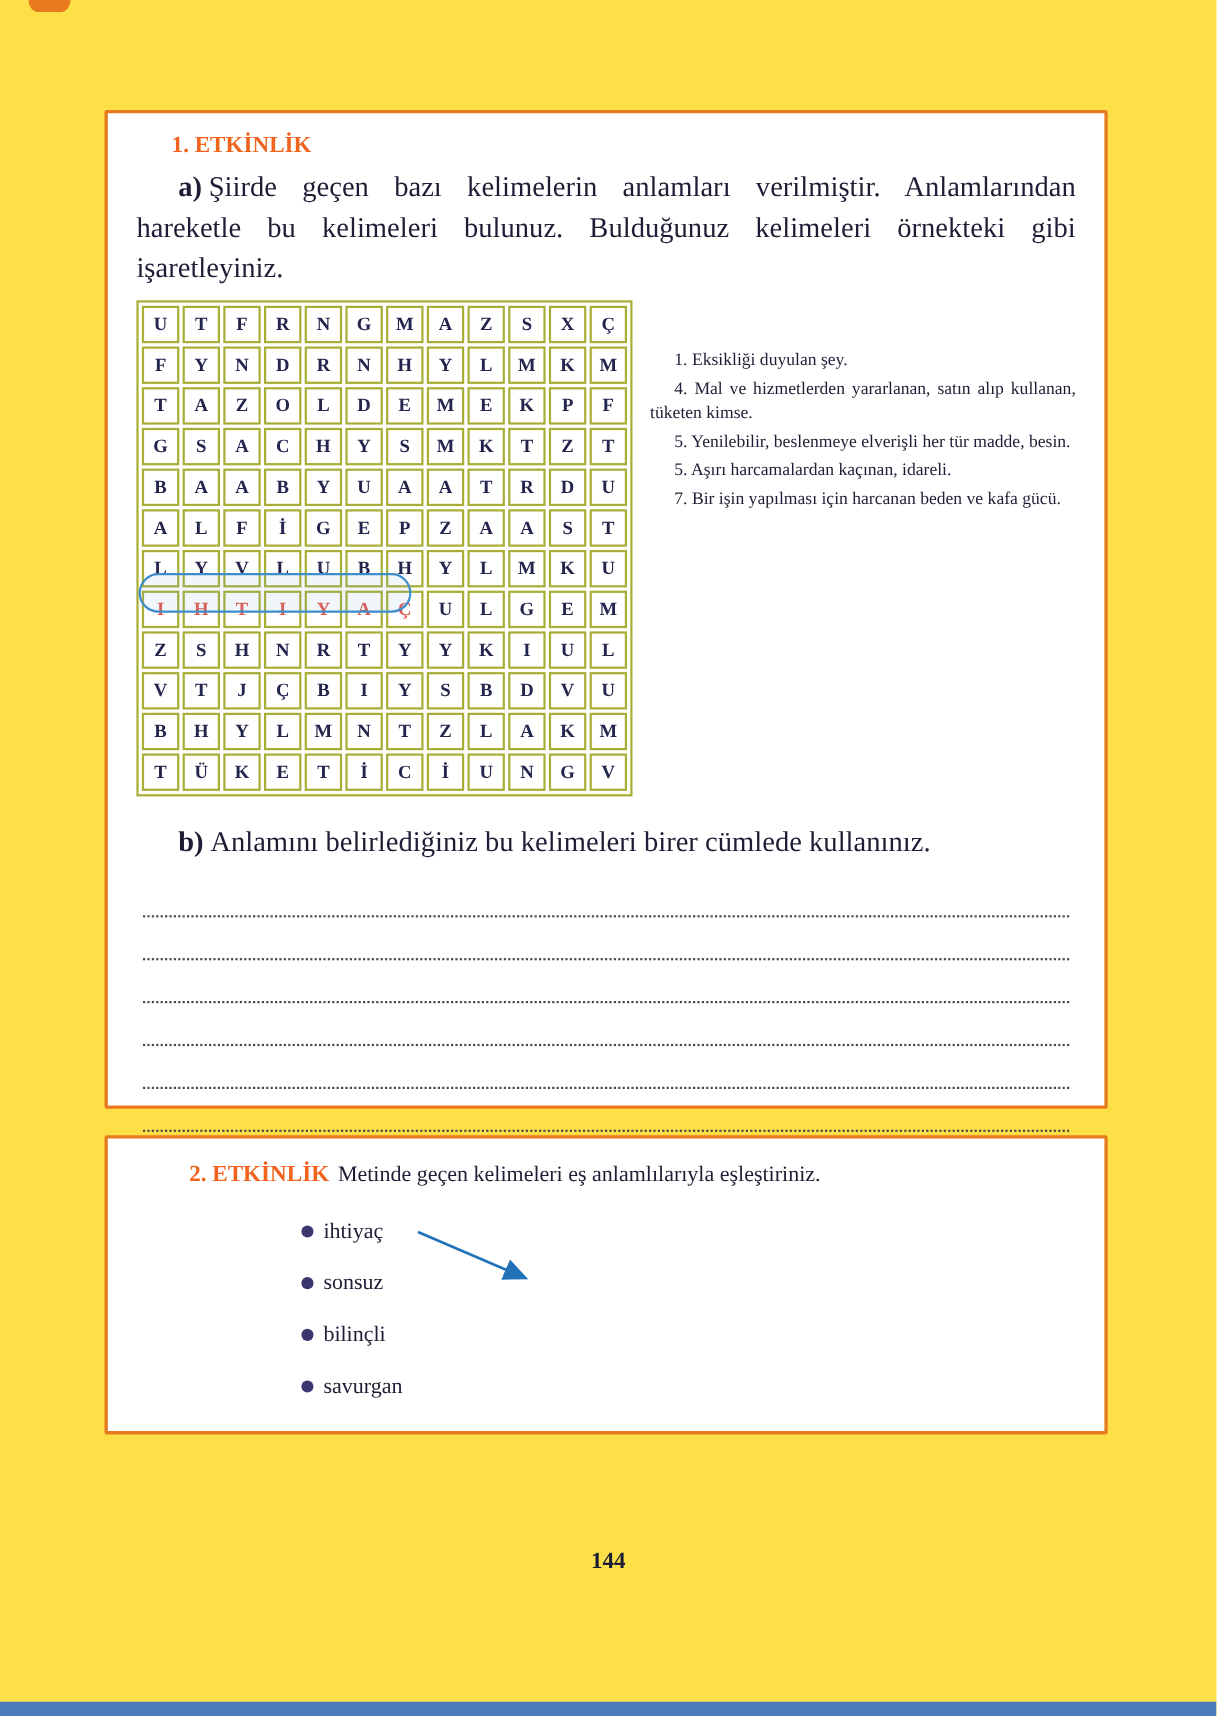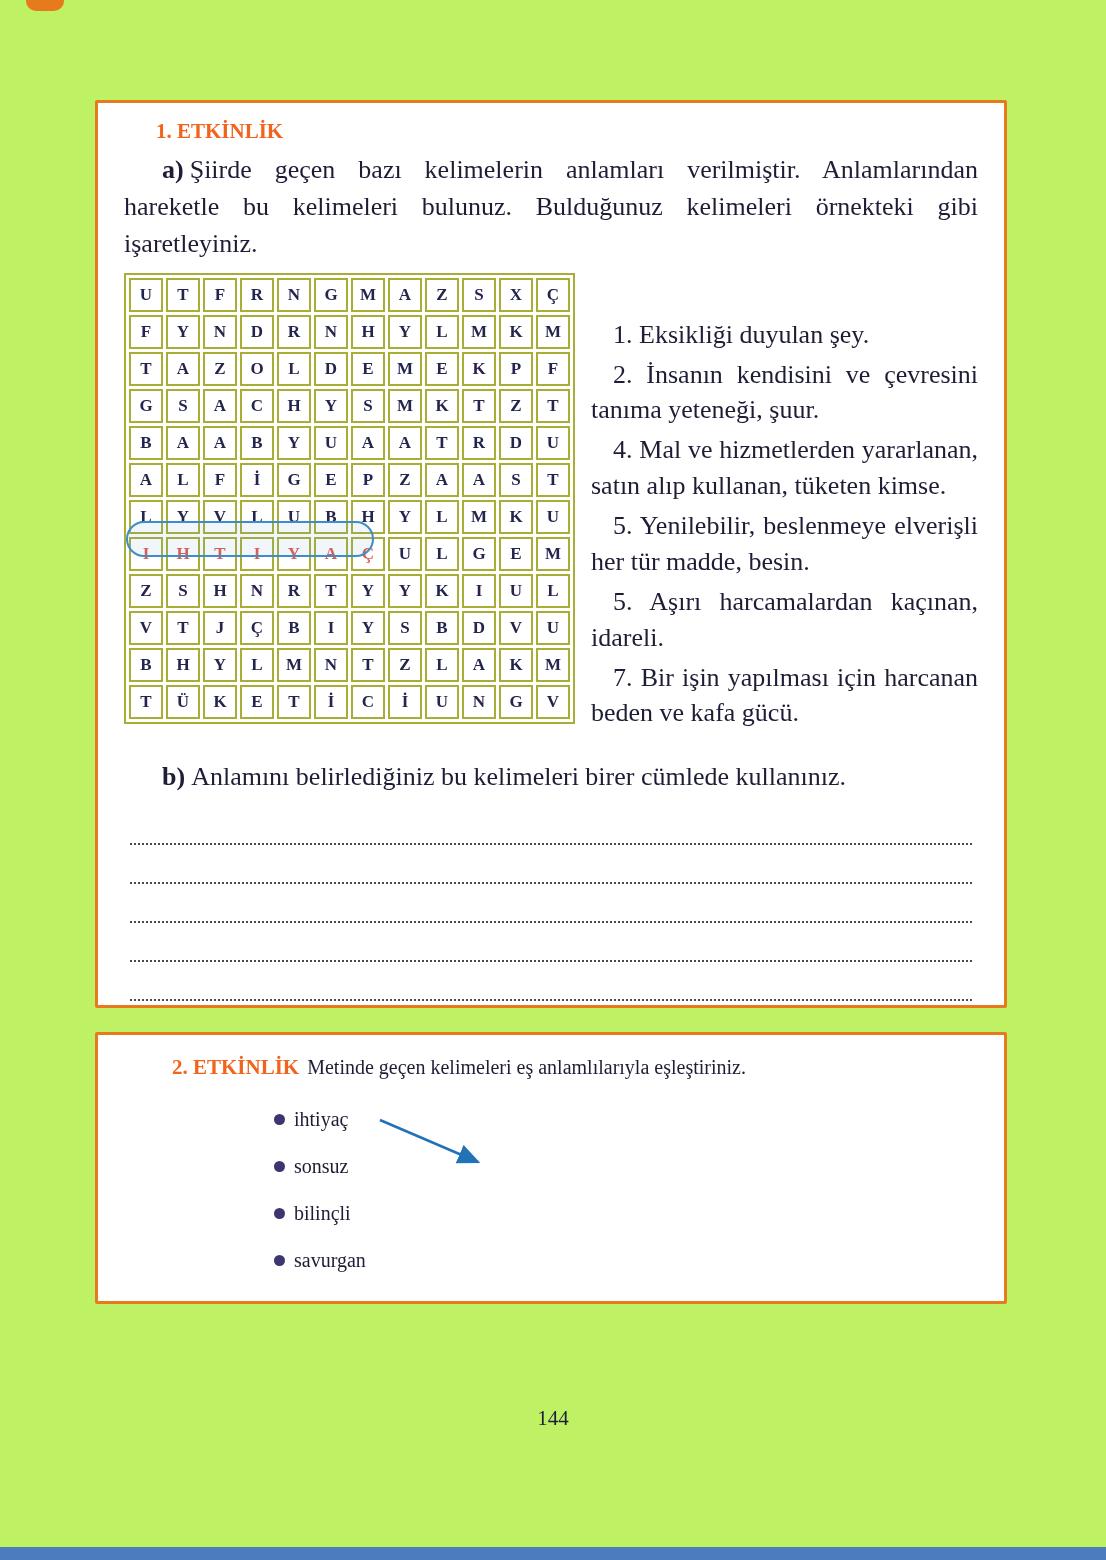--- a/index.html
+++ b/index.html
@@ -1,16 +1,16 @@
 <!DOCTYPE html>
 <html><head>
 <meta charset="utf-8">
 <style>
   html,body{margin:0;padding:0;background:#fff;}
-  .page{position:relative;width:1106px;height:1560px;margin:0 auto;background:#bef264;
+  .page{position:relative;width:1106px;height:1560px;margin:0 auto;background:#fde047;
         font-family:"Liberation Serif",serif;color:#1d1d35;overflow:hidden;}
   .corner-mark{position:absolute;left:26px;top:0;width:38px;height:11px;background:#e87a1e;
         border-radius:0 0 10px 10px;}
   .activity-box{position:absolute;left:95px;width:912px;border:3px solid #e87a1e;border-radius:2px;
         background:#fff;box-sizing:border-box;}
   .box1{top:100px;height:908px;padding:14px 26px 10px 26px;}
   .box2{top:1032px;height:272px;padding:16px 26px;}
   .act-title{color:#f2641e;font-weight:bold;font-size:21px;margin:2px 0 8px 32px;}
   .title-inline{color:#f2641e;font-weight:bold;font-size:21px;margin-right:8px;}
   .box2-titleline{font-size:20px;margin-left:48px;margin-top:4px;}
@@ -19,34 +19,34 @@
   .grid-row{display:flex;margin-top:4px;align-items:flex-start;}
   .grid-wrap{position:relative;flex:0 0 auto;}
   table.wsgrid{border-collapse:separate;border-spacing:3px;border:2px solid #a8ad35;background:#fff;}
   table.wsgrid td{width:28px;height:28px;border:2px solid #a8ad35;text-align:center;vertical-align:middle;
         font-weight:bold;font-size:17px;color:#23254d;font-family:"Liberation Serif",serif;
         cursor:pointer;box-sizing:content-box;}
   table.wsgrid td.hl{color:#e2574b;}
   .hl-oval{position:absolute;border:2px solid #3f8ccb;border-radius:18px;pointer-events:none;
         background:rgba(120,170,220,0.10);box-sizing:border-box;}
   .clues{margin-left:16px;padding-top:44px;flex:1;min-width:0;}
-  .clue{font-size:26px;line-height:1.38;text-align:justify;margin:0 0 4px 0;text-indent:22px;}
+  .clue{font-size:16px;line-height:1.38;text-align:justify;margin:0 0 4px 0;text-indent:22px;}
   .b-para{margin-top:24px;}
   .dots-wrap{margin:8px 6px 0 6px;}
   .dotline{height:37px;border-bottom:2px dotted #4a4a4a;cursor:text;}
   .match-wrap{position:relative;margin:24px 0 0 150px;width:500px;height:190px;}
   .match-cols{display:flex;position:relative;z-index:1;}
   .mcol{display:flex;flex-direction:column;}
   .mcol-left{width:215px;}
   .match-item{display:flex;align-items:center;height:30px;margin-bottom:17px;font-size:20px;cursor:pointer;}
   .bullet{width:11px;height:11px;border-radius:50%;margin-right:9px;flex:0 0 auto;}
   .bullet-left{background:#3b3570;}
   .bullet-right{background:#e62a8d;}
   .arrow-svg{position:absolute;left:0;top:0;pointer-events:none;z-index:2;}
-  .pagenum{position:absolute;left:0;right:0;top:1406px;text-align:center;font-size:21px;color:#1d1d35;}
+  .pagenum{position:absolute;left:0;right:0;top:1406px;text-align:center;font-size:21px;color:#1d1d35;font-weight:bold;}
   .bottom-bar{position:absolute;left:0;right:0;bottom:0;height:13px;background:#4d7cbe;}
 </style>
 </head>
 <body>
 
 <div class="page">
 
   <div class="corner-mark"></div>
 
   <div class="activity-box box1">
@@ -227,21 +227,20 @@
                 <td>N</td>
                 <td>G</td>
                 <td>V</td>
               </tr>
             </tbody>
         </table>
         <div class="hl-oval" style="left: 2px; top: 248px; width: 248px; height: 36px;"></div>
       </div>
       <div class="clues">
           <p class="clue">1. Eksikliği duyulan şey.</p>
-          <p class="clue">2. İnsanın kendisini ve çevresini tanıma yeteneği, şuur.</p>
           <p class="clue">4. Mal ve hizmetlerden yararlanan, satın alıp kullanan, tüketen kimse.</p>
           <p class="clue">5. Yenilebilir, beslenmeye elverişli her tür madde, besin.</p>
           <p class="clue">5. Aşırı harcamalardan kaçınan, idareli.</p>
           <p class="clue">7. Bir işin yapılması için harcanan beden ve kafa gücü.</p>
         </div>
     </div>
 
     <p class="para b-para">
       <span class="bold">b)</span><span>Anlamını belirlediğiniz bu kelimeleri birer cümlede kullanınız.</span>
     </p>

